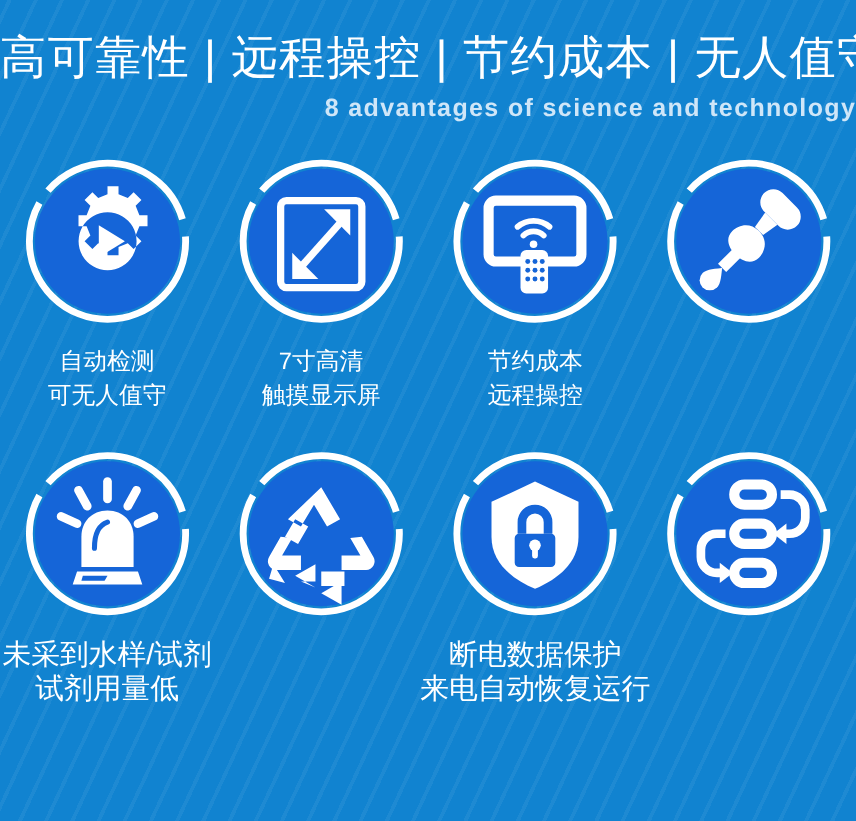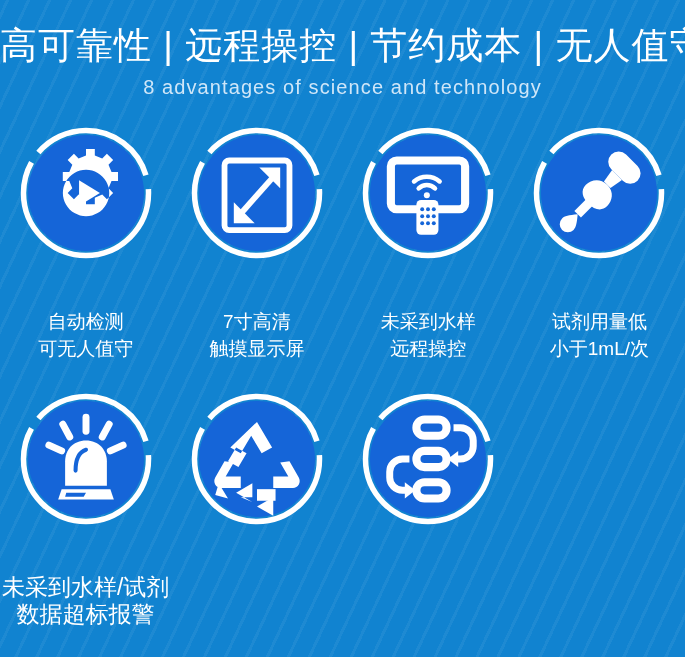--- a/index.html
+++ b/index.html
@@ -32,37 +32,37 @@
     line-height:48px;
     letter-spacing:1px;
     font-weight:400;
     white-space:nowrap;
   }
   #subtitle{
     color:#cfe6f8;
     font-size:20px;
     line-height:34px;
     letter-spacing:1.1px;
-    font-weight:400;
+    font-weight:700;
     white-space:nowrap;
+    text-align:right;
   }
 
   
   .row{
     display:flex;
     width:685px;
   }
   #row-1{ margin-top:22px; }
   #row-2{ margin-top:30px; }
   .cell{
     width:171.25px;
     display:flex;
     flex-direction:column;
     align-items:center;
-    gap:32px;
   }
 
   
   .badge{
     position:relative;
     width:134px;
     height:134px;
   }
   .ring{
     position:absolute; inset:0;
@@ -171,45 +171,41 @@
             <circle cx="45" cy="70" r="1.7"></circle>
               <circle cx="50" cy="70" r="1.7"></circle>
               <circle cx="55" cy="70" r="1.7"></circle>
             <circle cx="45" cy="76" r="1.7"></circle>
               <circle cx="50" cy="76" r="1.7"></circle>
               <circle cx="55" cy="76" r="1.7"></circle>
           </g>
         </svg>
       </div>
       <div class="caption">
-        <span>未采到水样</span>
+        <span>节约成本</span>
         <span class="l2">远程操控</span>
       </div>
     </div>
 
     <div class="cell">
       <div class="badge">
         <svg class="ring" viewBox="0 0 134 134">
           <path d="M67 4.5 A62.5 62.5 0 1 0 67 129.5 A62.5 62.5 0 0 0 67 4.5" fill="none" stroke="#ffffff" stroke-width="5.5" stroke-dasharray="120 12 232 14" stroke-dashoffset="66" stroke-linecap="butt"></path>
         </svg>
         <div class="disc"></div>
         <svg class="glyph" viewBox="0 0 100 100">
           <g transform="rotate(45 50 50)">
             <path fill="#ffffff" d="M43 10 h14 a9 9 0 0 1 0 18 h-14 a9 9 0 0 1 0-18 z"></path>
             <path fill="#ffffff" d="M44 28 h12 l-2 12 h-8 z"></path>
             <path fill="#ffffff" d="M50 40 c9 0 13 7 13 13 0 7-6 10-13 10 s-13-3-13-10 c0-6 4-13 13-13 z"></path>
             <rect x="46" y="62" width="8" height="14" fill="#ffffff"></rect>
             <path fill="#ffffff" d="M50 76 c5 6 7 9 7 12 a7 7 0 0 1-14 0 c0-3 2-6 7-12 z"></path>
           </g>
         </svg>
       </div>
-      <div class="caption">
-        <span>试剂用量低</span>
-        <span class="l2">小于1mL/次</span>
-      </div>
     </div>
 
   </div>
 
   <div class="row" id="row-2">
 
     <div class="cell">
       <div class="badge">
         <svg class="ring" viewBox="0 0 134 134">
           <path d="M67 4.5 A62.5 62.5 0 1 0 67 129.5 A62.5 62.5 0 0 0 67 4.5" fill="none" stroke="#ffffff" stroke-width="5.5" stroke-dasharray="120 12 232 14" stroke-dashoffset="66" stroke-linecap="butt"></path>
@@ -224,21 +220,21 @@
             <line x1="82" y1="38" x2="71" y2="43"></line>
           </g>
           <path fill="#ffffff" d="M50 34 c-11 0-18 8-18 18 v21 h36 v-21 c0-10-7-18-18-18 z"></path>
           <path fill="none" stroke="#1565d8" stroke-width="3.5" stroke-linecap="round" d="M41 60 c0-10 3-16 9-18"></path>
           <path fill="#ffffff" d="M29 76 h42 l3 9 h-48 z"></path>
           <path fill="#1565d8" d="M33 79 h17 l-2 3.5 h-16 z"></path>
         </svg>
       </div>
       <div class="caption cap-wide">
         <span>未采到水样/试剂</span>
-        <span class="l2">数据超标报警</span>
+        <span class="l2">试剂用量低</span>
       </div>
     </div>
 
     <div class="cell">
       <div class="badge">
         <svg class="ring" viewBox="0 0 134 134">
           <path d="M67 4.5 A62.5 62.5 0 1 0 67 129.5 A62.5 62.5 0 0 0 67 4.5" fill="none" stroke="#ffffff" stroke-width="5.5" stroke-dasharray="120 12 232 14" stroke-dashoffset="66" stroke-linecap="butt"></path>
         </svg>
         <div class="disc"></div>
         <svg class="glyph" viewBox="0 0 100 100">
@@ -247,20 +243,39 @@
             <path d="M22 52 l-8 14 a6 6 0 0 0 5 9 h17 v-10 h-13 l7-12 z M17 71 l-3 10 11 3 z"></path>
             <path d="M78 52 l8 14 a6 6 0 0 1-5 9 h-17 v-10 h13 l-7-12 z"></path>
             <path d="M64 83 l-14 8 14 8 z"></path>
             <path d="M50 76 h16 v10 h-16 z"></path>
             <path d="M36 83 h10 v-12 l-14 8 14 8 z"></path>
           </g>
         </svg>
       </div>
     </div>
 
+    <div class="cell">
+      <div class="badge">
+        <svg class="ring" viewBox="0 0 134 134">
+          <path d="M67 4.5 A62.5 62.5 0 1 0 67 129.5 A62.5 62.5 0 0 0 67 4.5" fill="none" stroke="#ffffff" stroke-width="5.5" stroke-dasharray="120 12 232 14" stroke-dashoffset="66" stroke-linecap="butt"></path>
+        </svg>
+        <div class="disc"></div>
+        <svg class="glyph" viewBox="0 0 100 100">
+          <path fill="#ffffff" d="M50 14 L80 28 v24 c0 18-14 29-30 36 -16-7-30-18-30-36 v-24 z"></path>
+          <path fill="none" stroke="#1565d8" stroke-width="6" d="M41 50 v-8 a9 9 0 0 1 18 0 v8"></path>
+          <rect x="36" y="50" width="28" height="23" rx="3" fill="#1565d8"></rect>
+          <circle cx="50" cy="58" r="4" fill="#ffffff"></circle>
+          <rect x="48" y="59" width="4" height="8" rx="1.6" fill="#ffffff"></rect>
+        </svg>
+      </div>
+      <div class="caption cap-wide">
+        <span>断电数据保护</span>
+        <span class="l2">来电自动恢复运行</span>
+      </div>
+    </div>
 
     <div class="cell">
       <div class="badge">
         <svg class="ring" viewBox="0 0 134 134">
           <path d="M67 4.5 A62.5 62.5 0 1 0 67 129.5 A62.5 62.5 0 0 0 67 4.5" fill="none" stroke="#ffffff" stroke-width="5.5" stroke-dasharray="120 12 232 14" stroke-dashoffset="66" stroke-linecap="butt"></path>
         </svg>
         <div class="disc"></div>
         <svg class="glyph" viewBox="0 0 100 100">
           <g fill="none" stroke="#ffffff" stroke-width="7" stroke-linejoin="round">
             <rect x="40" y="16" width="26" height="14" rx="7"></rect>

